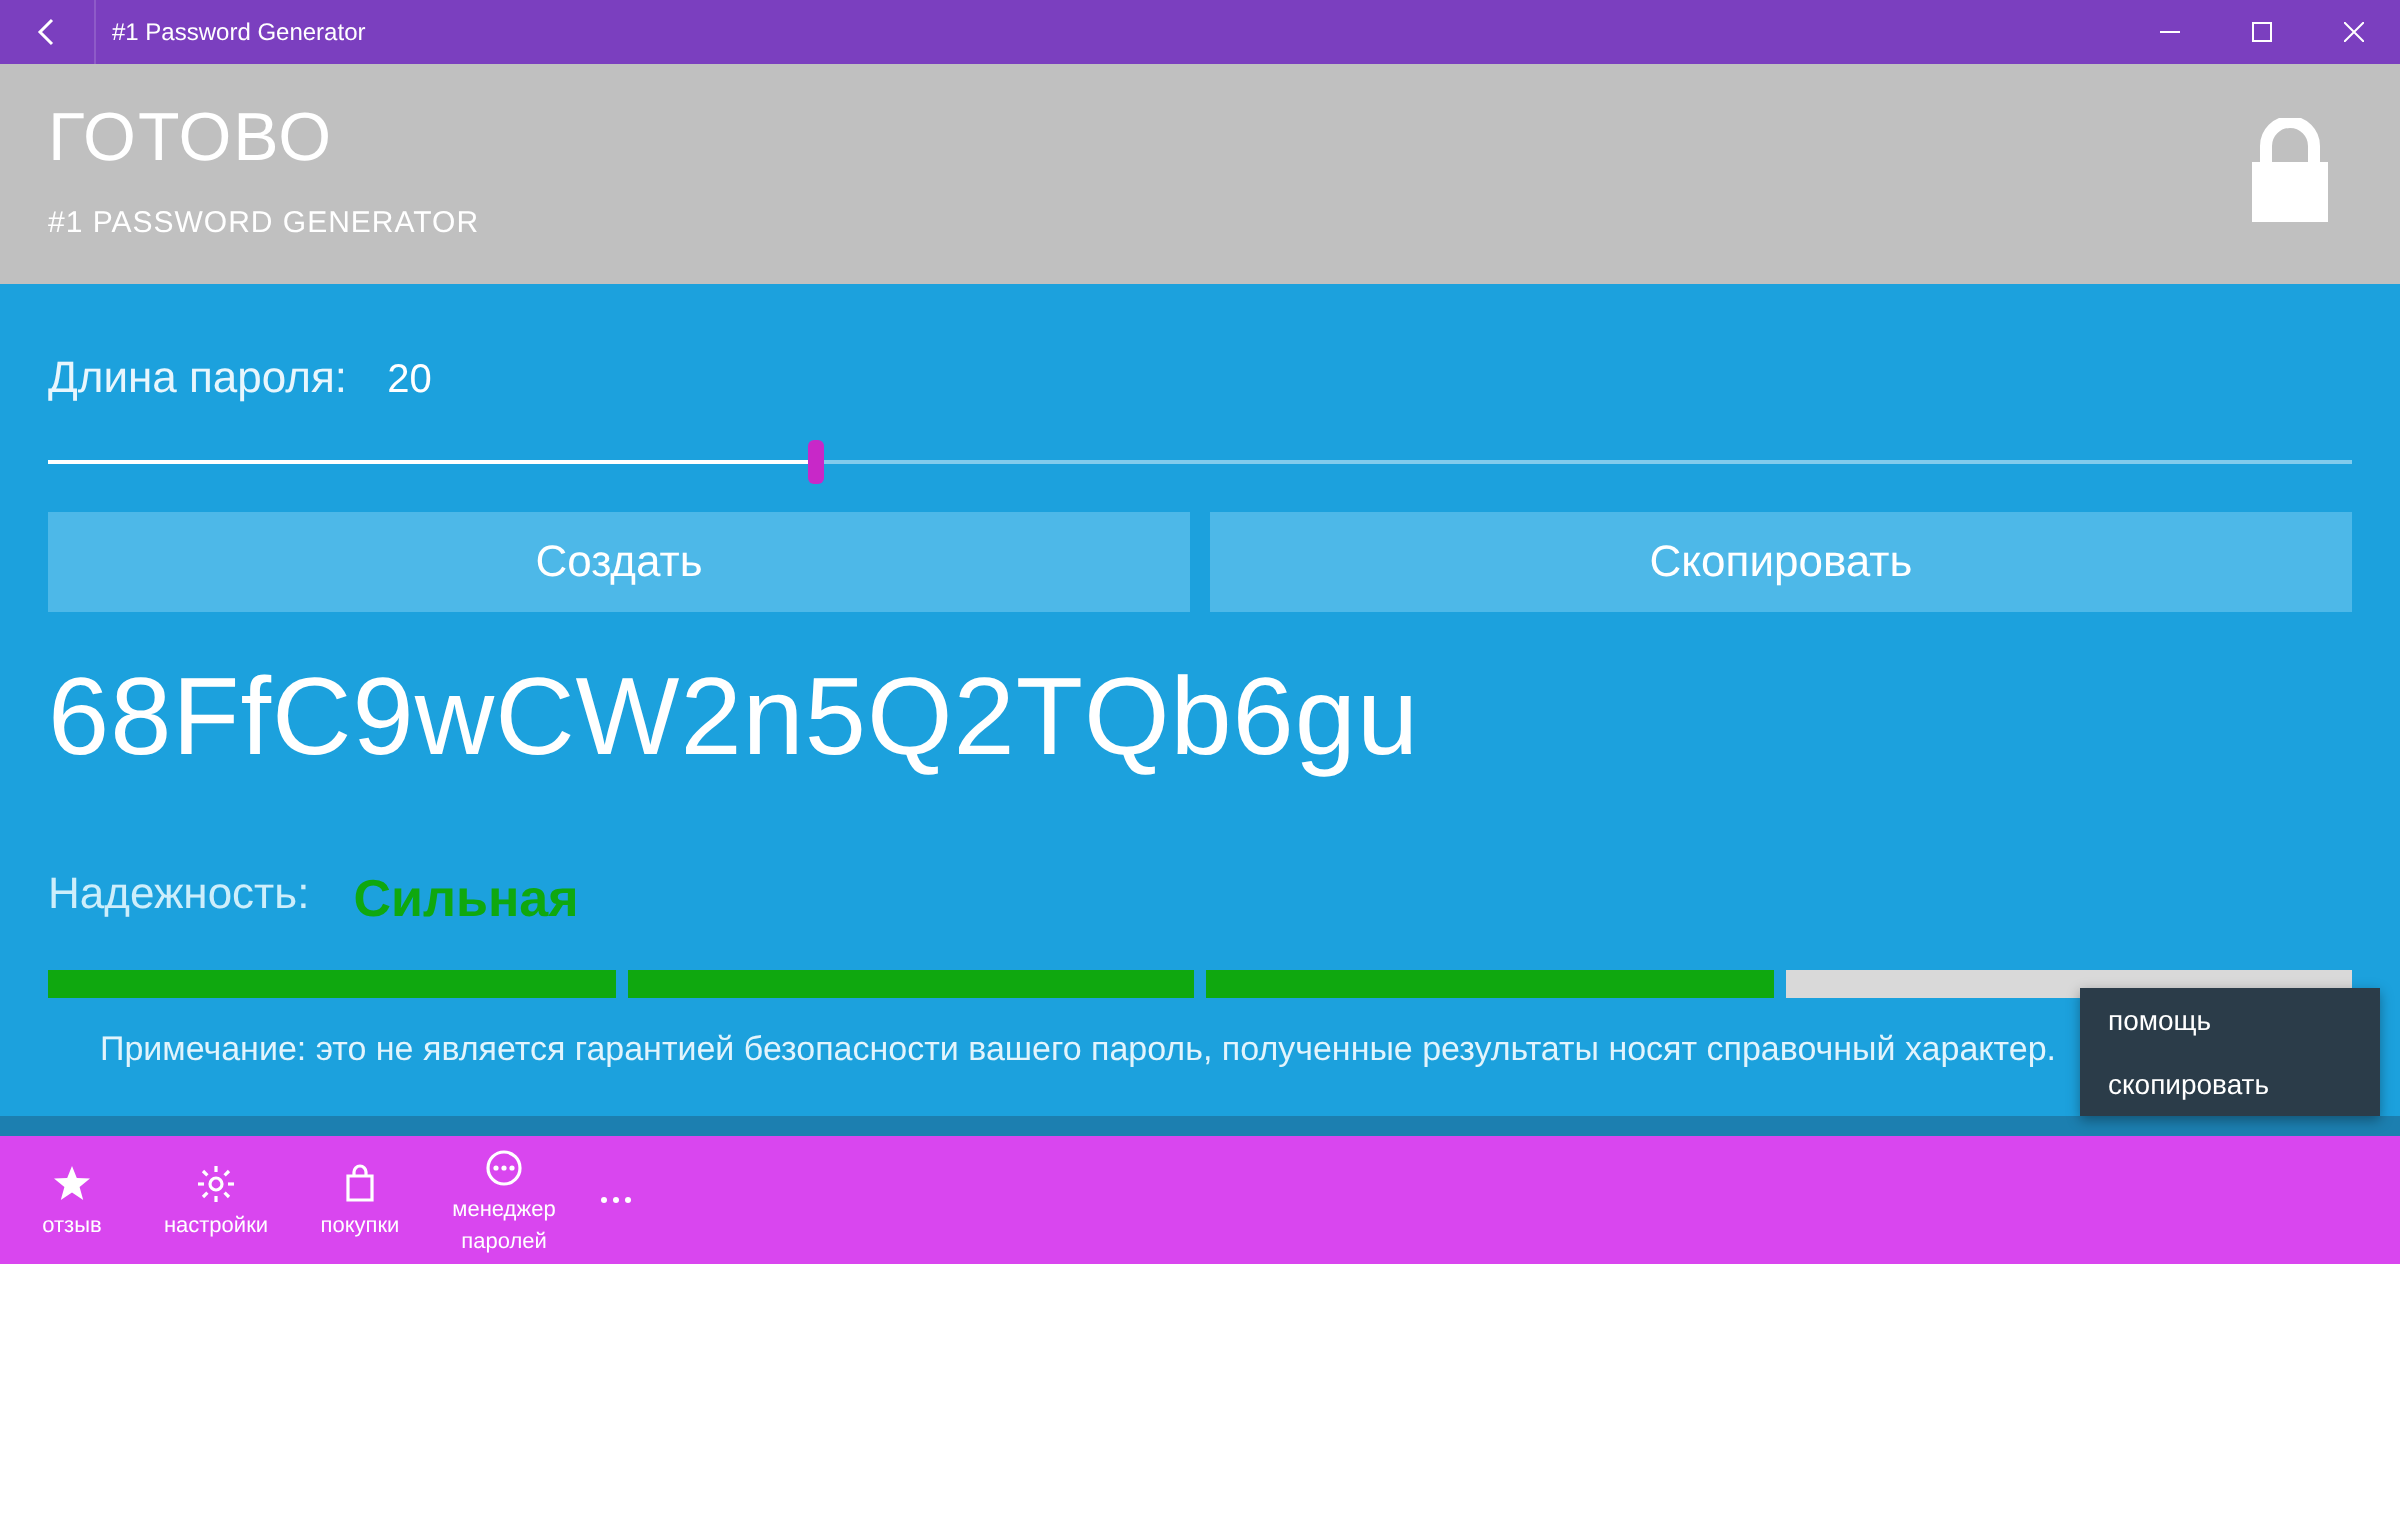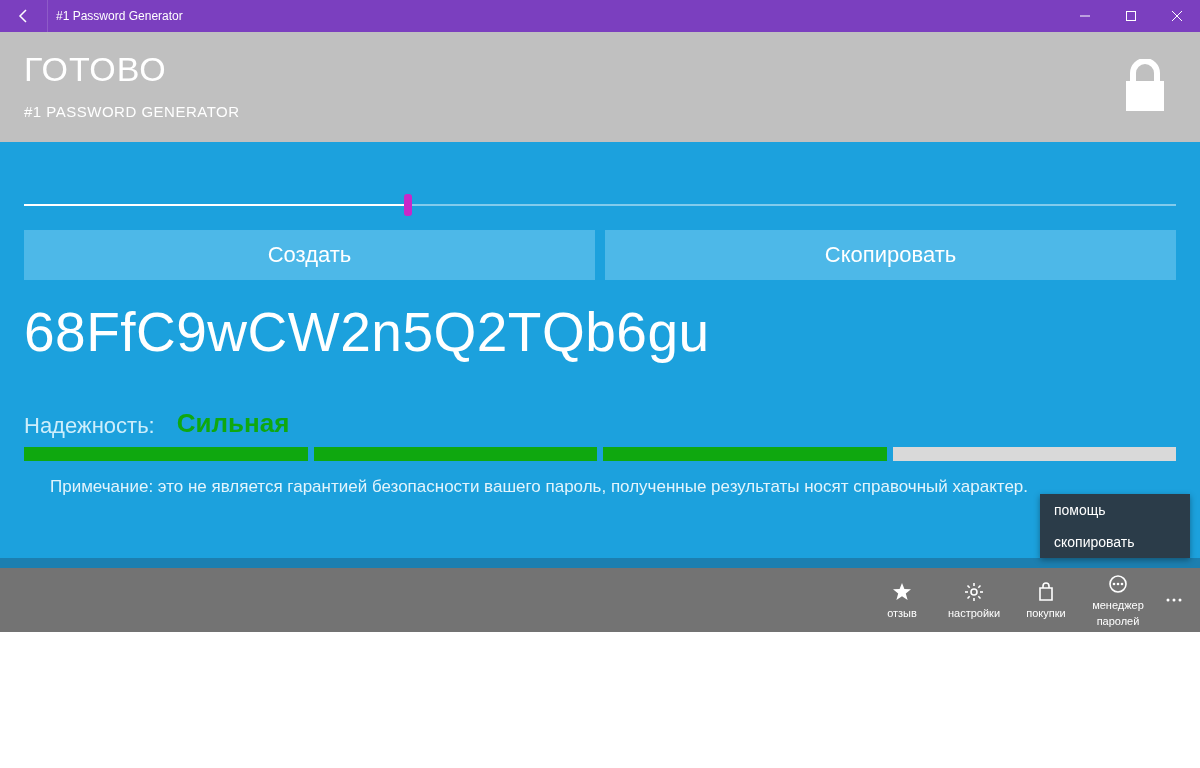--- a/index.html
+++ b/index.html
@@ -17,32 +17,32 @@
   .main { flex: 1; background: #1CA1DD; padding: 34px 24px 0 24px; color: #fff; position: relative; }
   .lenrow { font-size: 22px; font-weight: 300; color: #e8f6fd; }
   .lenrow .lenval { display: inline-block; margin-left: 14px; font-size: 20px; color: #fff; }
   .slider { position: relative; height: 22px; margin: 18px 0 14px 0; }
   .slider .track-left { position: absolute; left: 0; top: 10px; height: 2px; background: #fff; width: 33.3%; }
   .slider .track-right { position: absolute; right: 0; top: 10px; height: 2px; background: rgba(255,255,255,0.45); width: 66.7%; }
   .slider .handle { position: absolute; left: calc(33.3% - 4px); top: 0; width: 8px; height: 22px; background: #C828C8; border-radius: 3px; }
   .btnrow { display: flex; gap: 10px; margin-bottom: 20px; margin-top: 12px; }
   .btn { flex: 1; height: 50px; background: #4DB8E8; color: #fff; font-size: 22px; font-weight: 300; display: flex; align-items: center; justify-content: center; cursor: pointer; }
   .generated { font-size: 55px; font-weight: 300; color: #fff; margin-bottom: 44px; letter-spacing: 0.5px; }
-  .strengthrow { display: flex; align-items: flex-end; gap: 22px; margin-bottom: 8px; }
+  .strengthrow { display: flex; align-items: flex-start; gap: 22px; margin-bottom: 20px; }
   .strength-label { font-size: 22px; font-weight: 300; color: #cdeefb; }
   .strength-value { font-size: 26px; font-weight: 700; color: #0FA80F; }
   .bars { display: flex; gap: 6px; margin-bottom: 16px; }
   .bar { flex: 1; height: 14px; }
   .bar.green { background: #0FA80F; }
   .bar.gray { background: #D9D9D9; }
   .note { font-size: 17px; font-weight: 300; color: #e2f4fc; margin-left: 26px; }
   .overflow-menu { position: absolute; right: 10px; bottom: 0; width: 150px; background: #2B3C49; box-shadow: 0 2px 6px rgba(0,0,0,0.35); }
   .overflow-menu .item { padding: 8px 14px; color: #fff; font-size: 14px; cursor: pointer; }
   .bluestrip { height: 10px; background: #1C7FB0; }
-  .bottombar { height: 64px; background: #737373; display: flex; align-items: center; justify-content: flex-end; padding-right: 6px; padding-left: 48px; }
+  .bottombar { height: 64px; background: #d946ef; display: flex; align-items: center; padding-right: 6px; }
   .navitem { width: 72px; display: flex; flex-direction: column; align-items: center; justify-content: center; color: #fff; font-size: 11px; cursor: pointer; text-align: center; line-height: 1.1; gap: 4px; }
   .navitem .ico { height: 22px; display:flex; align-items:center; justify-content:center; }
   .ellipsis { width: 40px; display:flex; align-items:center; justify-content:center; color:#fff; font-size:18px; cursor:pointer; height:64px; }
   svg { display:block; }
 </style>
 </head>
 <body>
 
 <div class="window">
 
@@ -77,20 +77,24 @@
     <div class="h2">#1 PASSWORD GENERATOR</div>
     <span class="lockicon">
       <svg width="50" height="56" viewBox="0 0 50 56">
         <path d="M13 22 V14 a12 12 0 0 1 24 0 V22" stroke="#fff" stroke-width="6" fill="none"></path>
         <rect x="6" y="22" width="38" height="30" fill="#fff"></rect>
       </svg>
     </span>
   </div>
 
   <div class="main">
+    <div class="lenrow">
+      <span>Длина пароля:</span>
+      <span class="lenval">20</span>
+    </div>
     <div class="slider">
       <div class="track-left"></div>
       <div class="track-right"></div>
       <div class="handle"></div>
     </div>
     <div class="btnrow">
       <div class="btn">Создать</div>
       <div class="btn">Скопировать</div>
     </div>
     <div class="generated">68FfC9wCW2n5Q2TQb6gu</div>

